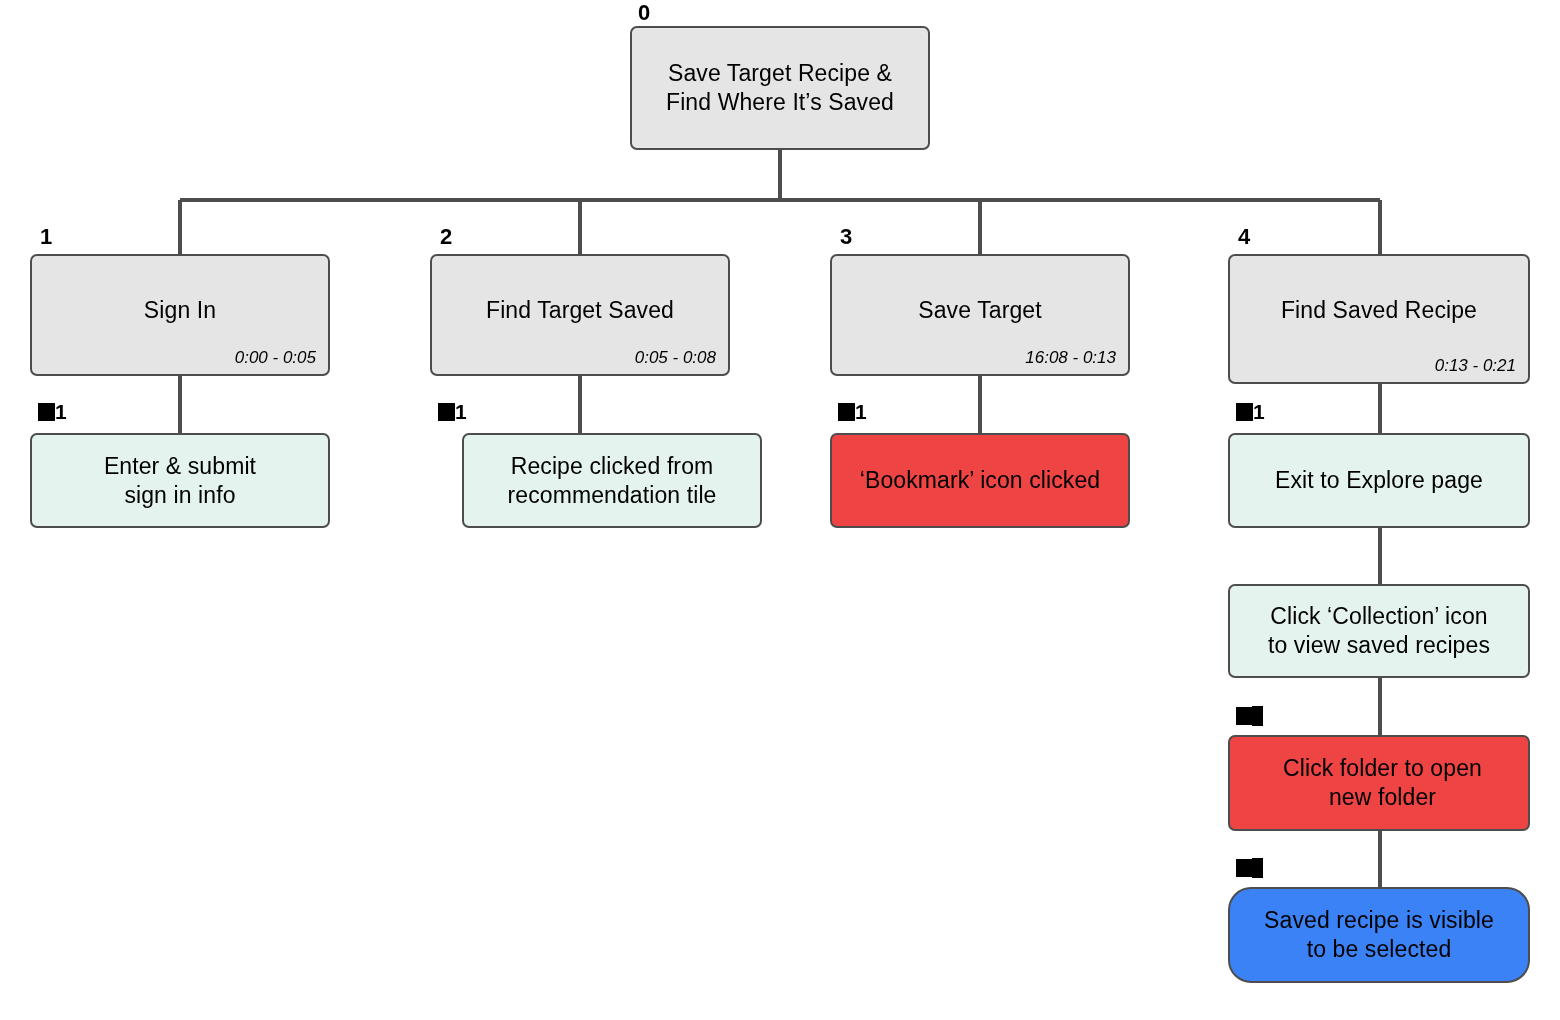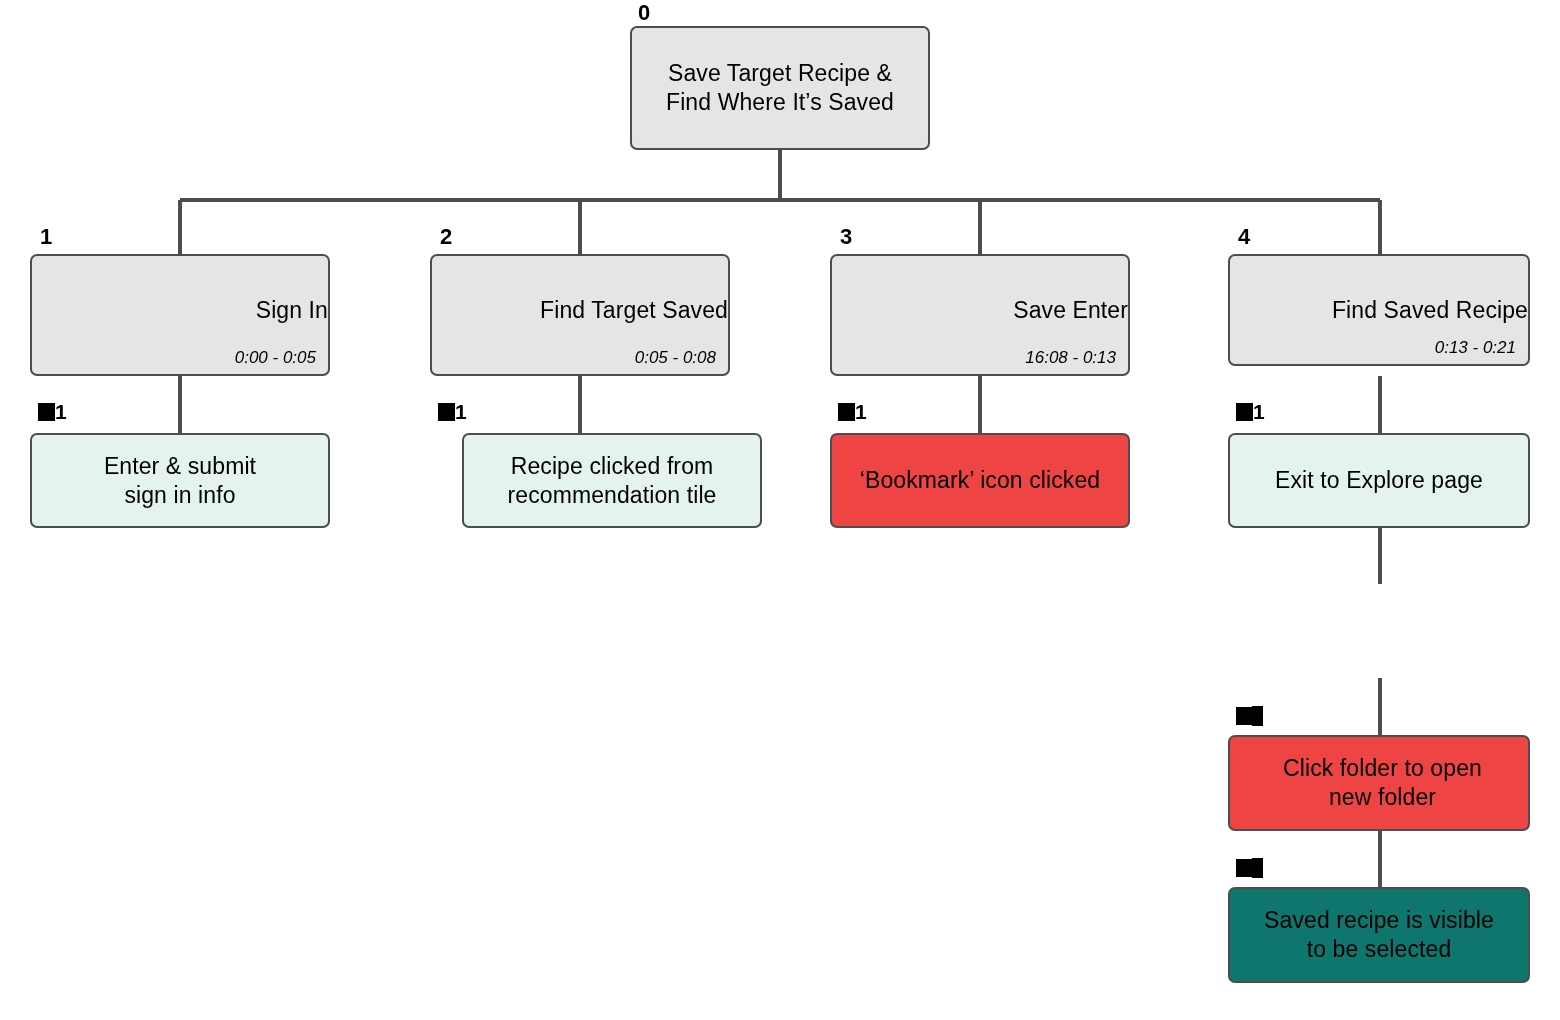--- a/index.html
+++ b/index.html
@@ -39,38 +39,37 @@
   }
   .node .title {
     font-size: 23px;
     line-height: 29px;
     color: #000;
     letter-spacing: 0.1px;
     padding: 0 10px;
   }
   .node.has-time {
     justify-content: flex-start;
-    text-align: right;
   }
   .node.has-time .title {
     width: 100%;
     margin-top: 40px;
   }
   .node .time {
     position: absolute;
     right: 12px;
     bottom: 6px;
     font-size: 17px;
     font-style: italic;
     color: #000;
   }
   .fill-gray   { background: #e5e5e5; }
   .fill-mint   { background: #e4f3ed; }
   .fill-yellow { background: #ef4444; }
-  .fill-white  { background: #0f766e; }
+  .fill-white  { background: #3b82f6; border-radius: 23px; }
 
   .idx {
     position: absolute;
     font-size: 22px;
     font-weight: bold;
     color: #000;
     line-height: 22px;
     white-space: nowrap;
   }
   .badge {
@@ -156,45 +155,49 @@
     <span class="sq"></span>
     <span class="cnt">1</span>
   </div>
   <div class="node fill-mint" style="left:430px; top:433px; width:300px; height:95px;margin-left:32px;">
     <div class="title" style="white-space:pre-line;">Recipe clicked from
 recommendation tile</div>
   </div>
 
   <div class="idx" style="left:840px; top:226px;">3</div>
   <div class="node fill-gray has-time" style="left:830px; top:254px; width:300px; height:122px;">
-    <div class="title" style="white-space:pre-line;">Save Enter</div>
+    <div class="title" style="white-space:pre-line;">Save Target</div>
     <div class="time">16:08 - 0:13</div>
   </div>
   <div class="badge" style="left:838px; top:402px;">
     <span class="sq"></span>
     <span class="cnt">1</span>
   </div>
   <div class="node fill-yellow" style="left:830px; top:433px; width:300px; height:95px;">
     <div class="title" style="white-space:pre-line;">‘Bookmark’ icon clicked</div>
   </div>
 
   <div class="idx" style="left:1238px; top:226px;">4</div>
-  <div class="node fill-gray has-time" style="left:1228px; top:254px; width:302px; height:112px;">
+  <div class="node fill-gray has-time" style="left:1228px; top:254px; width:302px; height:130px;">
     <div class="title" style="white-space:pre-line;">Find Saved Recipe</div>
     <div class="time">0:13 - 0:21</div>
   </div>
 
   <div class="badge" style="left:1236px; top:402px;">
     <span class="sq"></span>
     <span class="cnt">1</span>
   </div>
   <div class="node fill-mint" style="left:1228px; top:433px; width:302px; height:95px;">
     <div class="title" style="white-space:pre-line;">Exit to Explore page</div>
   </div>
 
+  <div class="node fill-mint" style="left:1228px; top:584px; width:302px; height:94px;">
+    <div class="title" style="white-space:pre-line;">Click ‘Collection’ icon
+to view saved recipes</div>
+  </div>
 
   <div class="badge blob" style="left:1236px; top:706px;">
     <span class="sq"></span>
     <span class="cnt">2</span>
   </div>
   <div class="node fill-yellow" style="left:1228px; top:735px; width:302px; height:96px;padding-left:7px;">
     <div class="title" style="white-space:pre-line;">Click folder to open
 new folder</div>
   </div>
 

